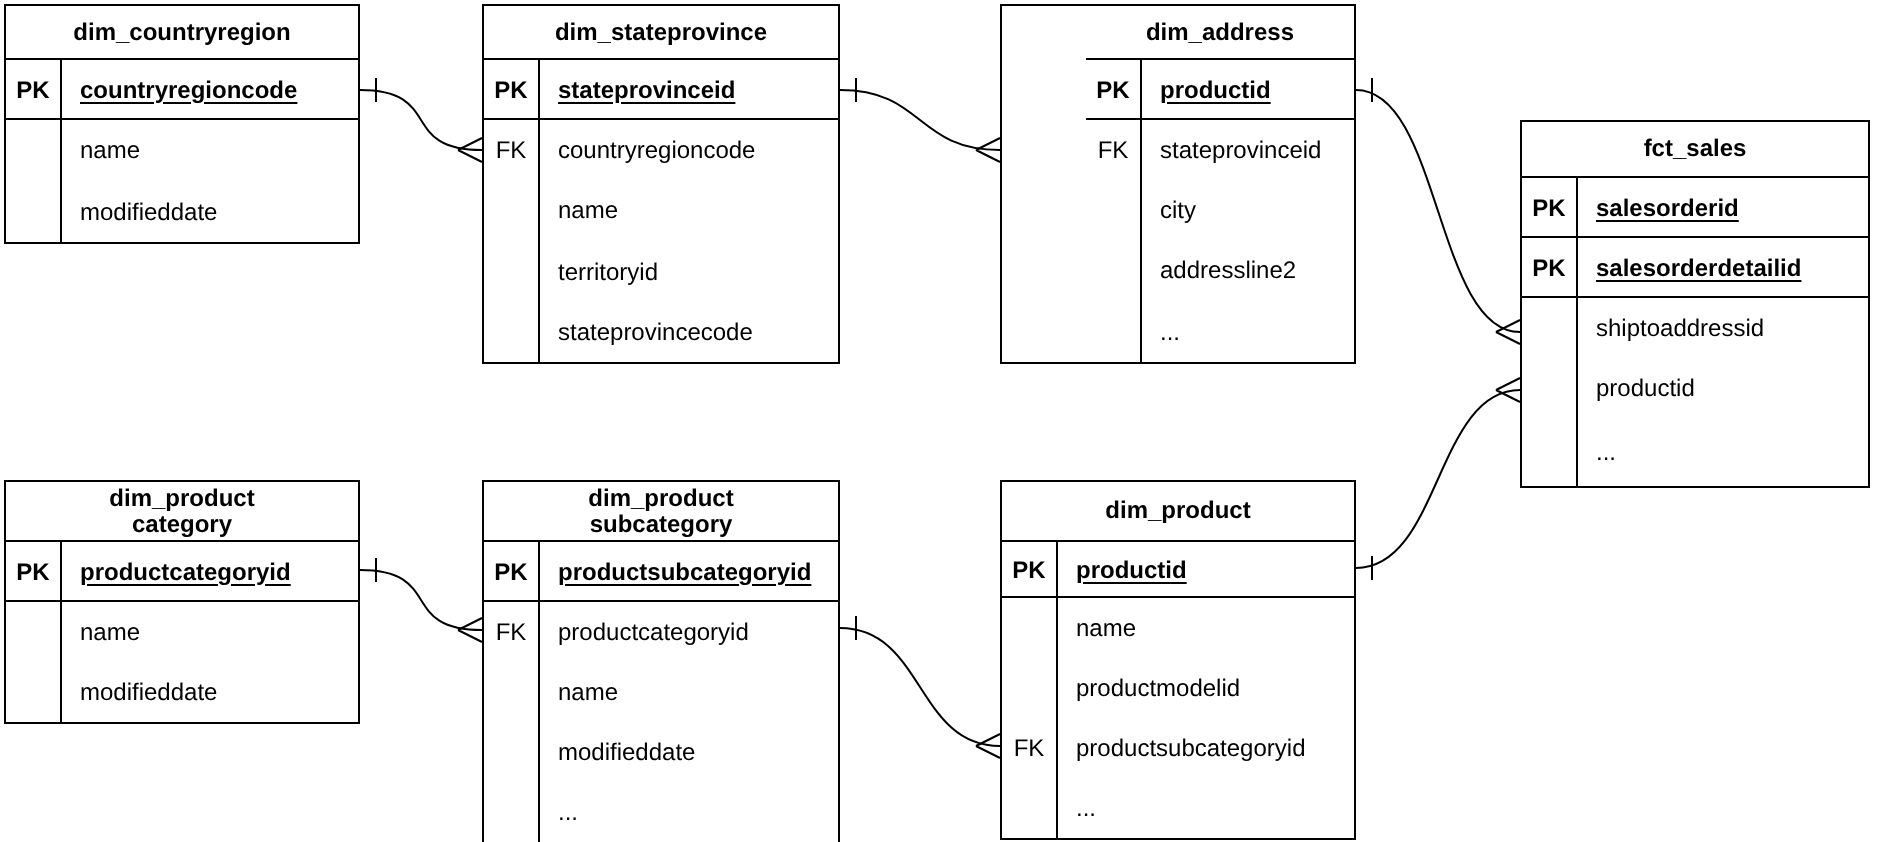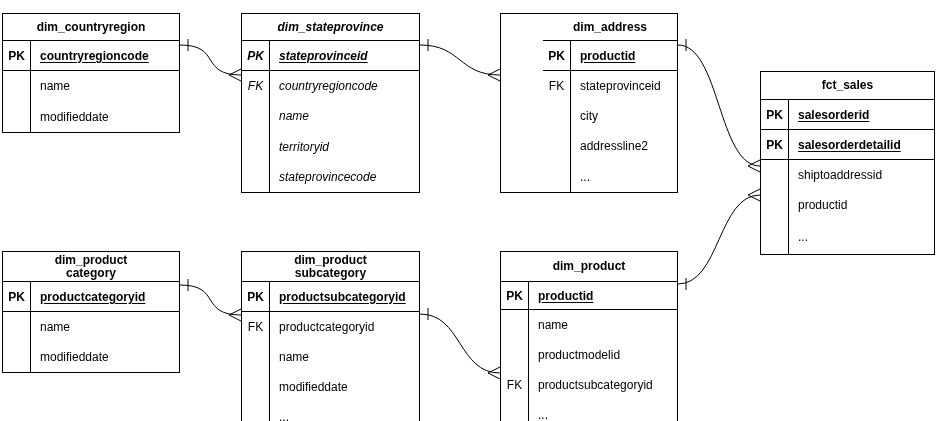--- a/index.html
+++ b/index.html
@@ -22,21 +22,20 @@
     stroke: #000000;
     stroke-width: 1;
     fill: none;
   }
   .entity-layer { position: absolute; left: 0; top: 0; width: 941px; height: 421px; }
   .entity {
     position: absolute;
     box-sizing: border-box;
     border: 1px solid #000000;
     background: #ffffff;
-    margin-top: 11px;
   }
   .entity-title {
     box-sizing: border-box;
     border-bottom: 1px solid #000000;
     font-weight: bold;
     display: flex;
     align-items: center;
     justify-content: center;
     text-align: center;
     white-space: pre-line;
@@ -116,21 +115,21 @@
         </div>
         <div class="entity-row" style="height: 30px;">
           <div class="key-col" style="width: 28px;"></div>
           <div class="field">name</div>
         </div>
         <div class="entity-row" style="height: 31px;">
           <div class="key-col" style="width: 28px;"></div>
           <div class="field">modifieddate</div>
         </div>
       </div>
-      <div class="entity" style="left: 241px; top: 2px; width: 179px; font-style: italic;">
+      <div class="entity" style="left: 241px; top: 2px; width: 179px;">
         <div class="entity-title" style="height: 27px;">dim_stateprovince</div>
         <div class="entity-row sep" style="height: 30px;">
           <div class="key-col pk-key" style="width: 28px;">PK</div>
           <div class="field pk">stateprovinceid</div>
         </div>
         <div class="entity-row" style="height: 30px;">
           <div class="key-col" style="width: 28px;">FK</div>
           <div class="field">countryregioncode</div>
         </div>
         <div class="entity-row" style="height: 30px;">

